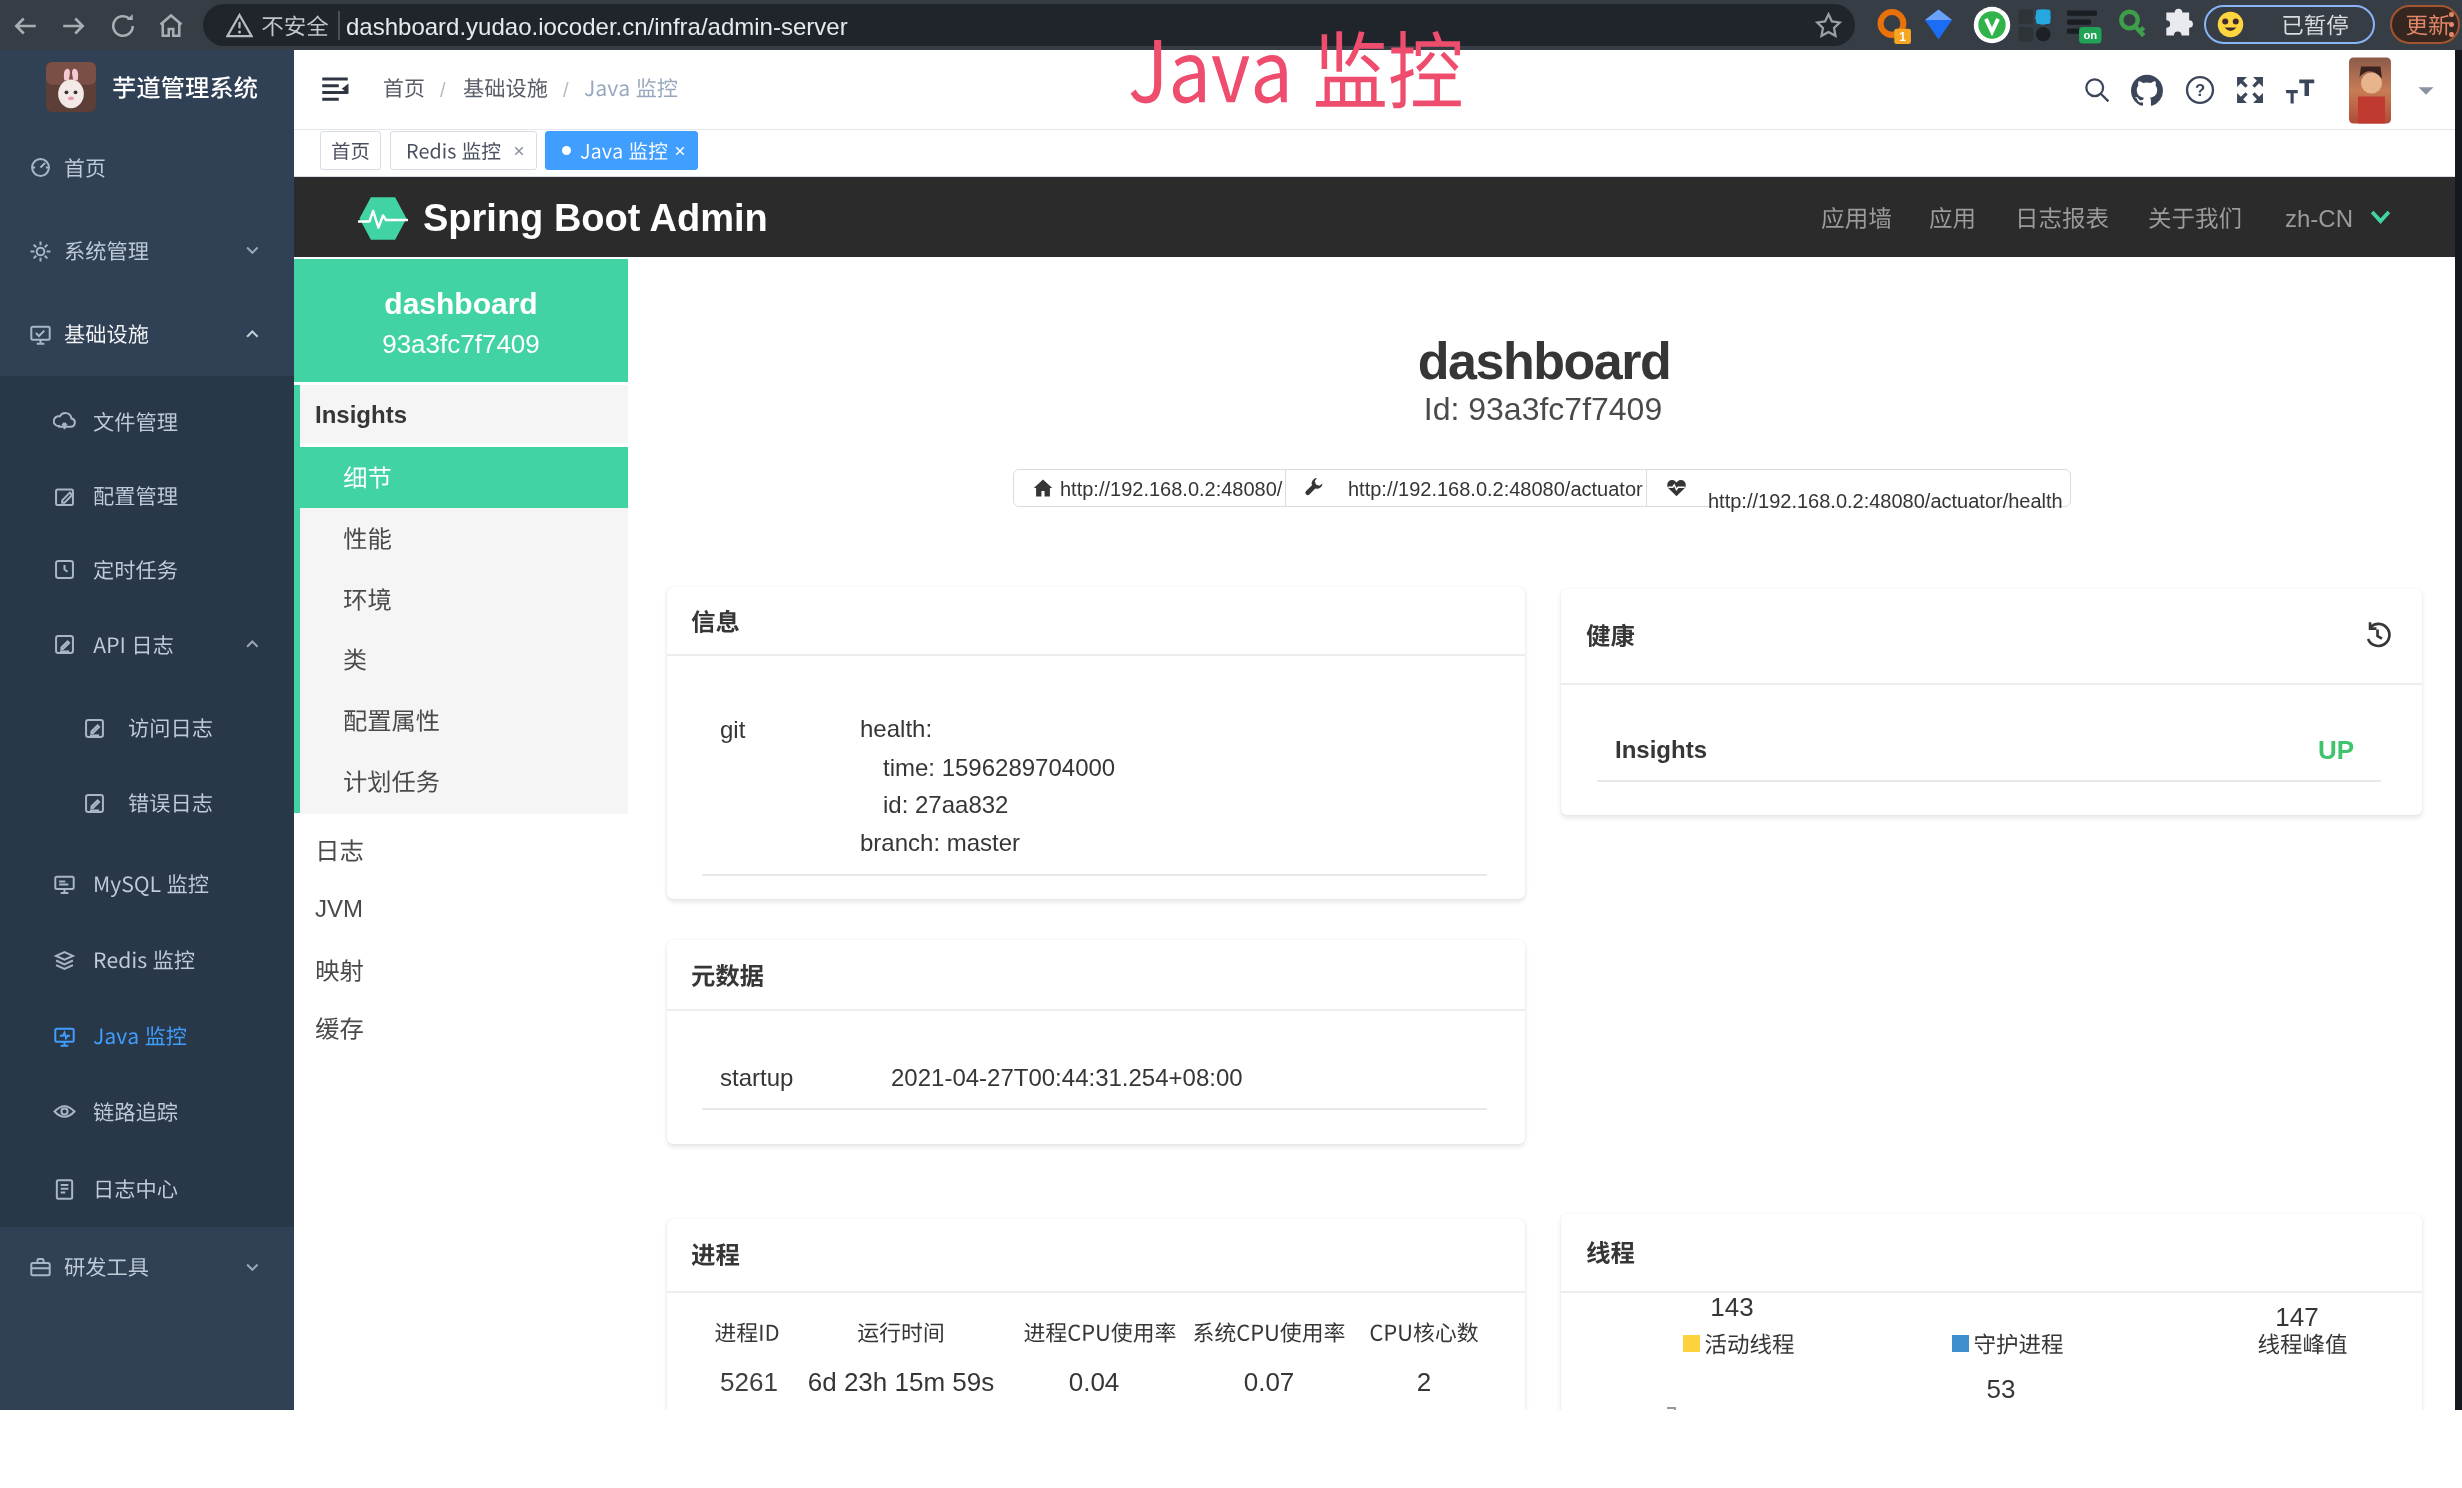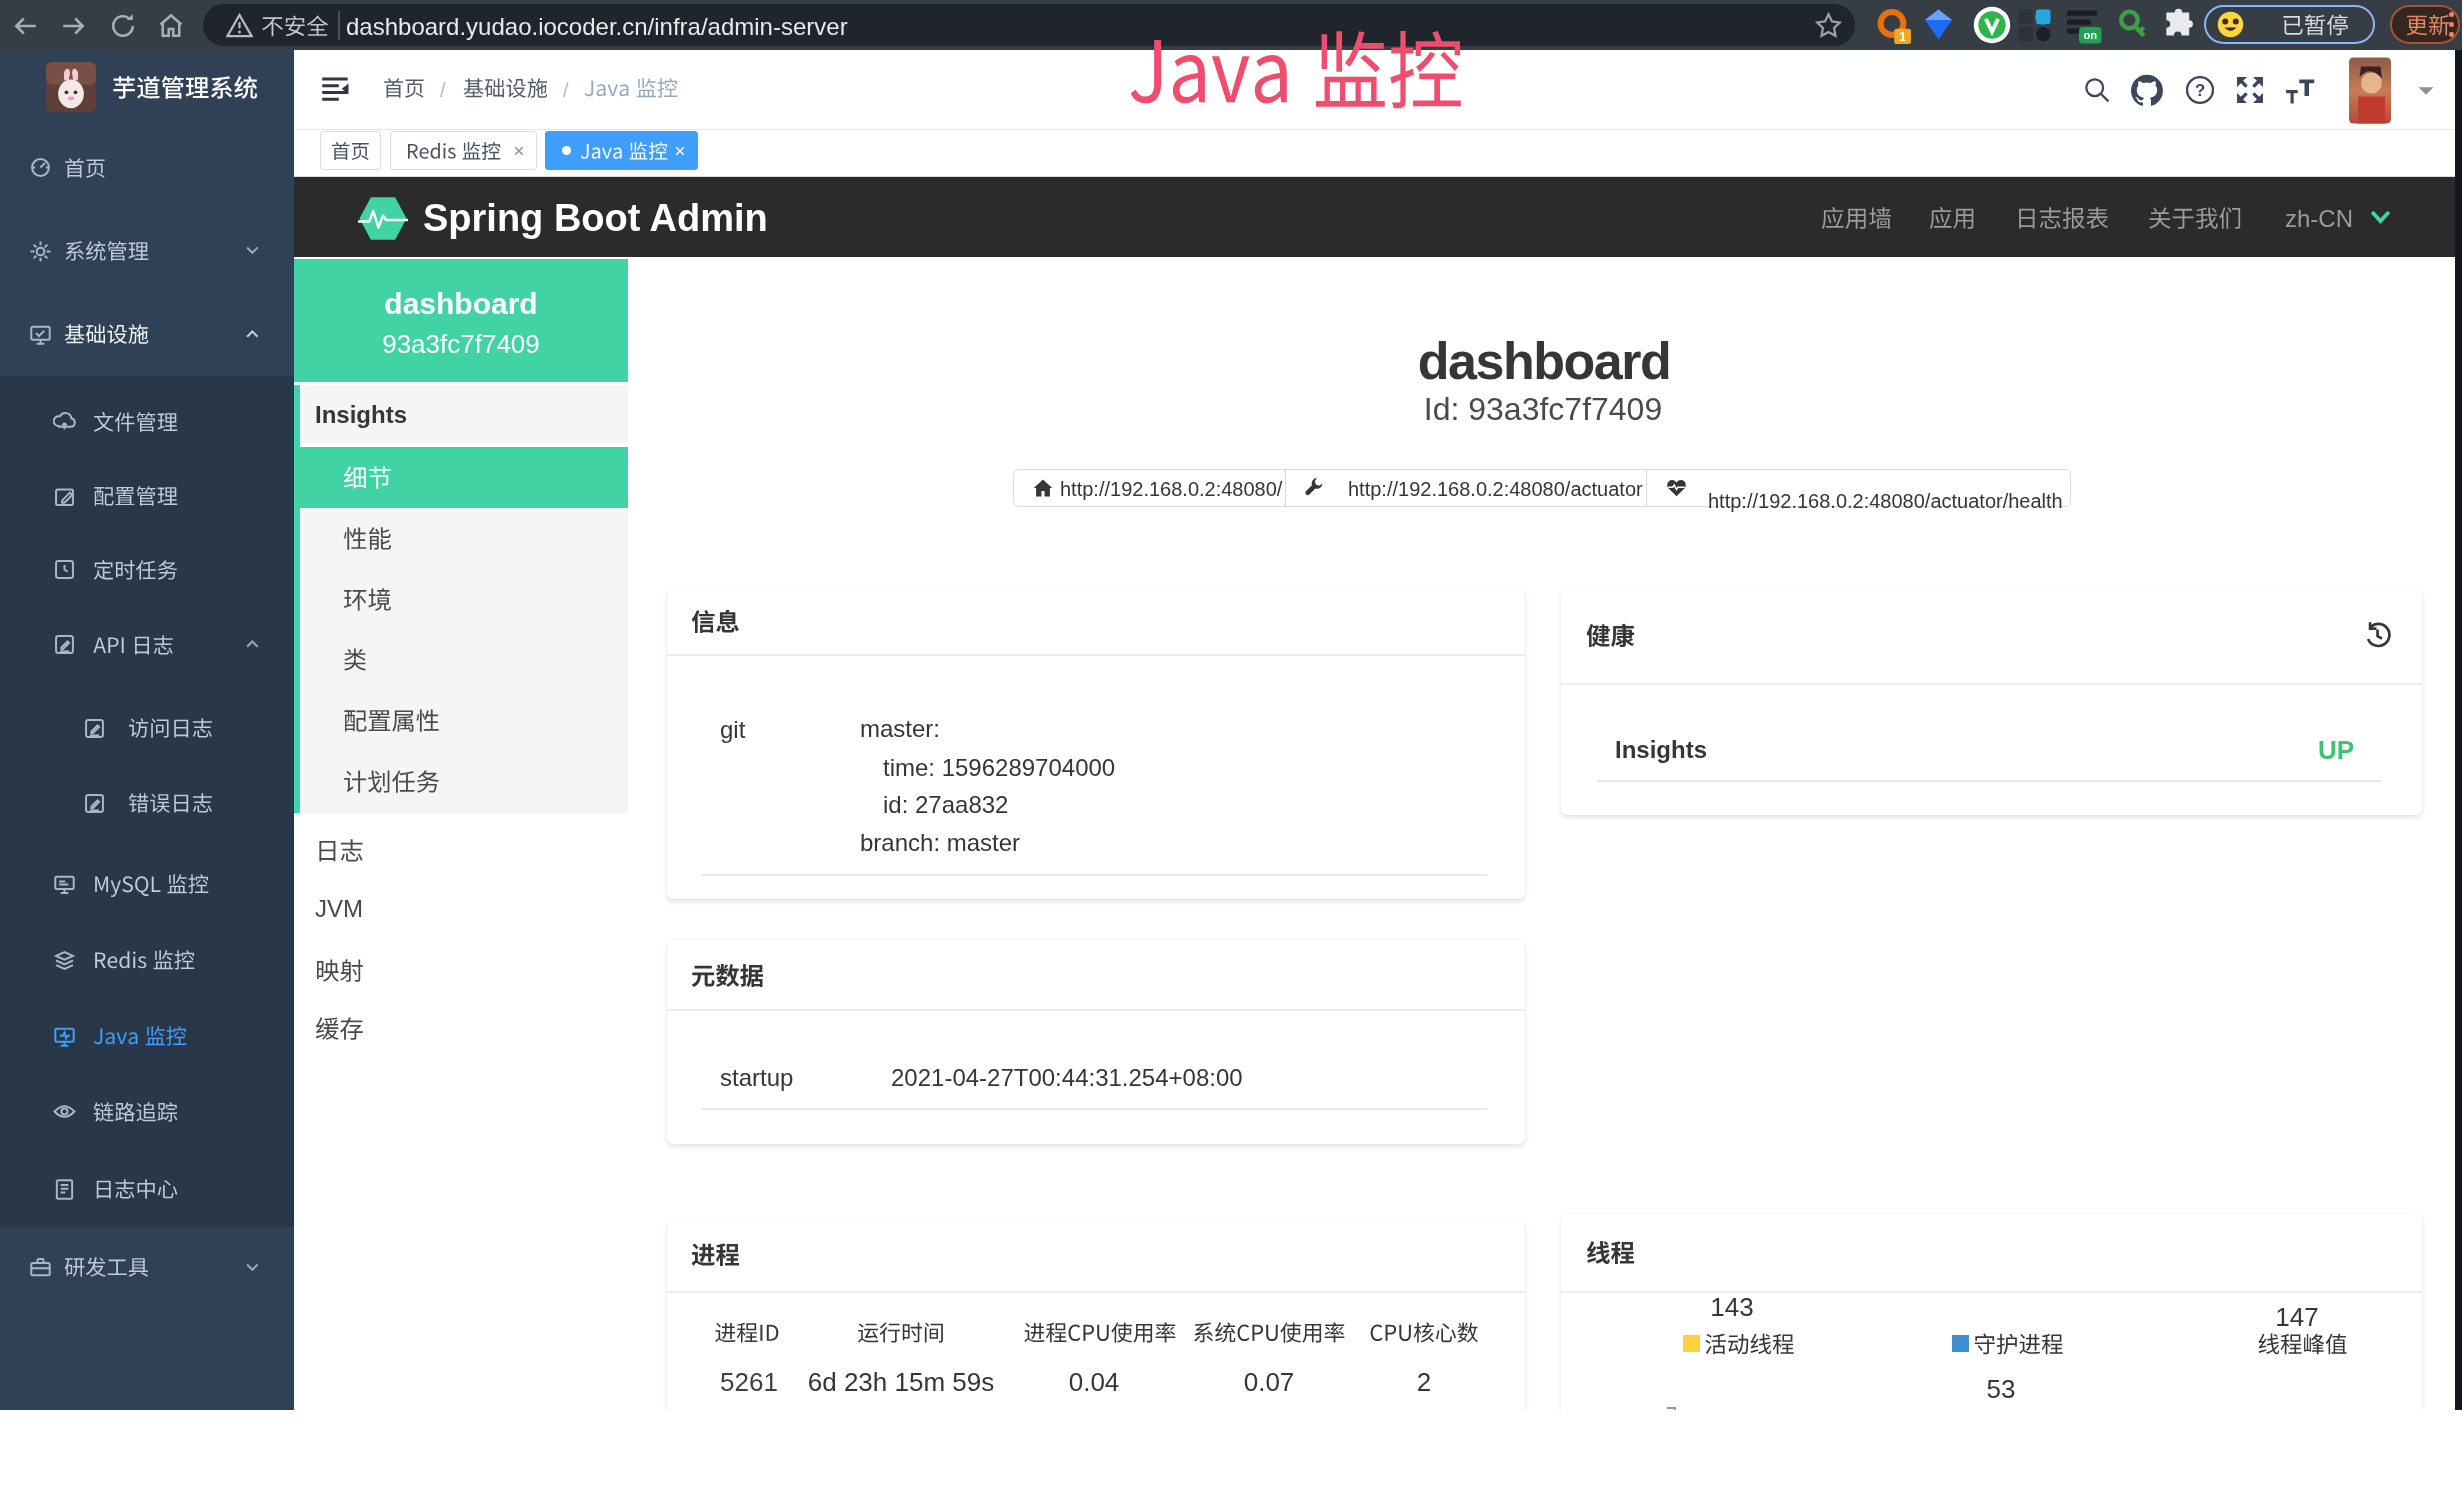--- a/index.html
+++ b/index.html
@@ -555,21 +555,21 @@
     <div style="position:absolute;font:400 20px 'Liberation Sans',sans-serif;color:#363636;line-height:1;white-space:pre;top:479px;left:1708px;margin-top:12px;">http://192.168.0.2:48080/actuator/health</div>
     <div class="card" style="left:667px;top:587px;width:858px;height:312px"></div>
     <div class="ab" style="left:667px;top:654px;width:858px;height:1.5px;background:#ededed"></div>
     <svg style="position:absolute;left:691px;top:602px;" width="49" height="39" viewBox="0 0 64.0 51.2" fill="#363636">
       <g transform="translate(0,37.8) scale(0.032000,-0.032000)">
         <use href="#c4FE1w700" x="0"></use>
         <use href="#c606Fw700" x="1000"></use>
       </g>
     </svg>
     <div style="position:absolute;font:400 24px 'Liberation Sans',sans-serif;color:#363636;line-height:1;white-space:pre;top:718px;left:720px;">git</div>
-    <div style="position:absolute;font:400 24px 'Liberation Sans',sans-serif;color:#363636;line-height:1;white-space:pre;top:717px;left:860px;">master:</div>
+    <div style="position:absolute;font:400 24px 'Liberation Sans',sans-serif;color:#363636;line-height:1;white-space:pre;top:717px;left:860px;">health:</div>
     <div style="position:absolute;font:400 24px 'Liberation Sans',sans-serif;color:#363636;line-height:1;white-space:pre;top:756px;left:883px;">time: 1596289704000</div>
     <div style="position:absolute;font:400 24px 'Liberation Sans',sans-serif;color:#363636;line-height:1;white-space:pre;top:793px;left:883px;">id: 27aa832</div>
     <div style="position:absolute;font:400 24px 'Liberation Sans',sans-serif;color:#363636;line-height:1;white-space:pre;top:831px;left:860px;">branch: master</div>
     <div class="ab" style="left:702px;top:874px;width:785px;height:1.5px;background:#e8e8e8"></div>
     <div class="card" style="left:1561px;top:589px;width:861px;height:226px"></div>
     <div class="ab" style="left:1561px;top:683px;width:861px;height:1.5px;background:#ededed"></div>
     <svg style="position:absolute;left:1586px;top:616px;" width="49" height="39" viewBox="0 0 64.0 51.2" fill="#363636">
       <g transform="translate(0,37.8) scale(0.032000,-0.032000)">
         <use href="#c5065w700" x="0"></use>
         <use href="#c5EB7w700" x="1000"></use>

